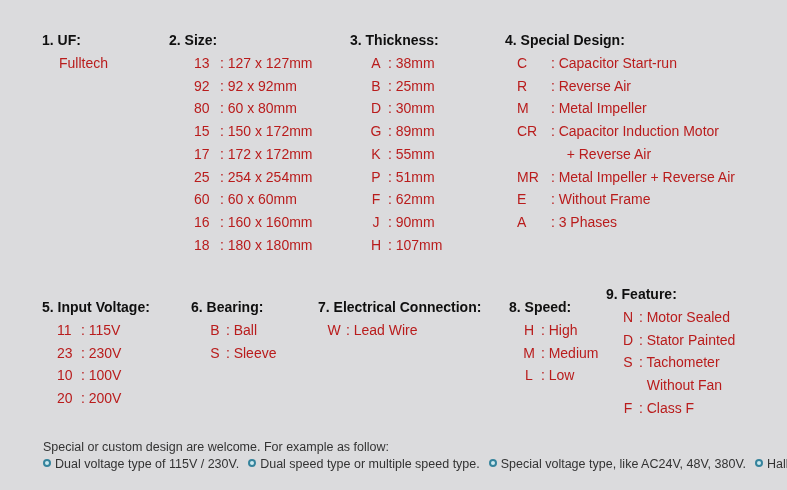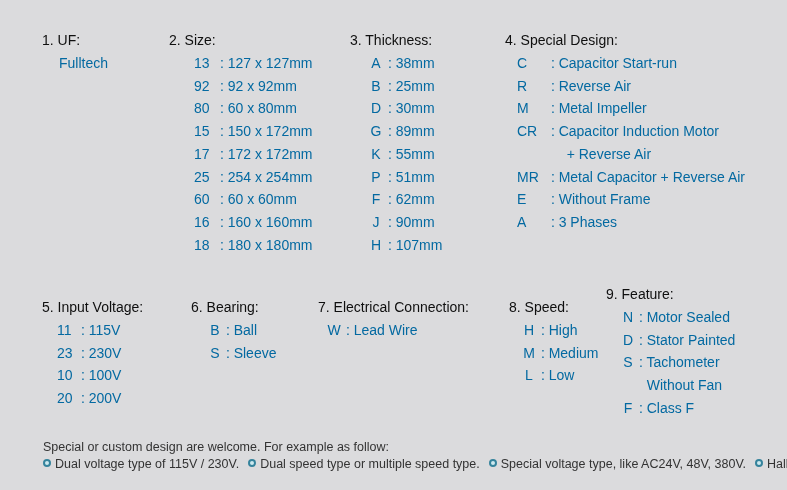--- a/index.html
+++ b/index.html
@@ -3,23 +3,23 @@
 <meta charset="utf-8">
 <style>
   html,body{margin:0;padding:0;background:#dbdbdd;}
   .canvas{
     position:relative;width:787px;height:490px;overflow:hidden;
     background:#dbdbdd;color:#1e1e1e;
     font-family:"Liberation Sans",sans-serif;font-size:14px;
     -webkit-font-smoothing:antialiased;
   }
   .section{position:absolute;}
-  .heading{font-weight:normal;color:#0f0f0f;line-height:24px;white-space:nowrap;}
+  .heading{font-weight:bold;color:#0f0f0f;line-height:24px;white-space:nowrap;}
   .items{margin:0;padding:0;}
-  .item{line-height:22.7px;white-space:nowrap;color:#0369a1;}
+  .item{line-height:22.7px;white-space:nowrap;color:#b91c1c;}
   .code{display:inline-block;}
   .colon{display:inline;}
   .colon.hidden{visibility:hidden;}
 
   
   [data-section="0"]{left:42px;top:28px;}  [data-section="0"] .items{padding-left:17px;}
   [data-section="1"]{left:169px;top:28px;} [data-section="1"] .items{padding-left:25px;} [data-section="1"] .code{width:22px;}
   [data-section="2"]{left:350px;top:28px;} [data-section="2"] .items{padding-left:18px;} [data-section="2"] .code{width:16px;text-align:center;}
   [data-section="3"]{left:505px;top:28px;} [data-section="3"] .items{padding-left:12px;} [data-section="3"] .code{width:30px;}
   [data-section="3"] .cont .label{padding-left:8px;}
@@ -82,21 +82,21 @@
   </div>
 
   <div class="section" data-section="3">
     <div class="heading">4. Special Design:</div>
     <div class="items">
         <div class="item"><span class="code">C</span><span class="colon"> : </span><span class="label">Capacitor Start-run</span></div>
         <div class="item"><span class="code">R</span><span class="colon"> : </span><span class="label">Reverse Air</span></div>
         <div class="item"><span class="code">M</span><span class="colon"> : </span><span class="label">Metal Impeller</span></div>
         <div class="item"><span class="code">CR</span><span class="colon"> : </span><span class="label">Capacitor Induction Motor</span></div>
         <div class="item cont"><span class="code"></span><span class="colon hidden"> : </span><span class="label">+ Reverse Air</span></div>
-        <div class="item"><span class="code">MR</span><span class="colon"> : </span><span class="label">Metal Capacitor + Reverse Air</span></div>
+        <div class="item"><span class="code">MR</span><span class="colon"> : </span><span class="label">Metal Impeller + Reverse Air</span></div>
         <div class="item"><span class="code">E</span><span class="colon"> : </span><span class="label">Without Frame</span></div>
         <div class="item"><span class="code">A</span><span class="colon"> : </span><span class="label">3 Phases</span></div>
       </div>
   </div>
 
   <div class="section" data-section="4">
     <div class="heading">5. Input Voltage:</div>
     <div class="items">
         <div class="item"><span class="code">11</span><span class="colon"> : </span><span class="label">115V</span></div>
         <div class="item"><span class="code">23</span><span class="colon"> : </span><span class="label">230V</span></div>

